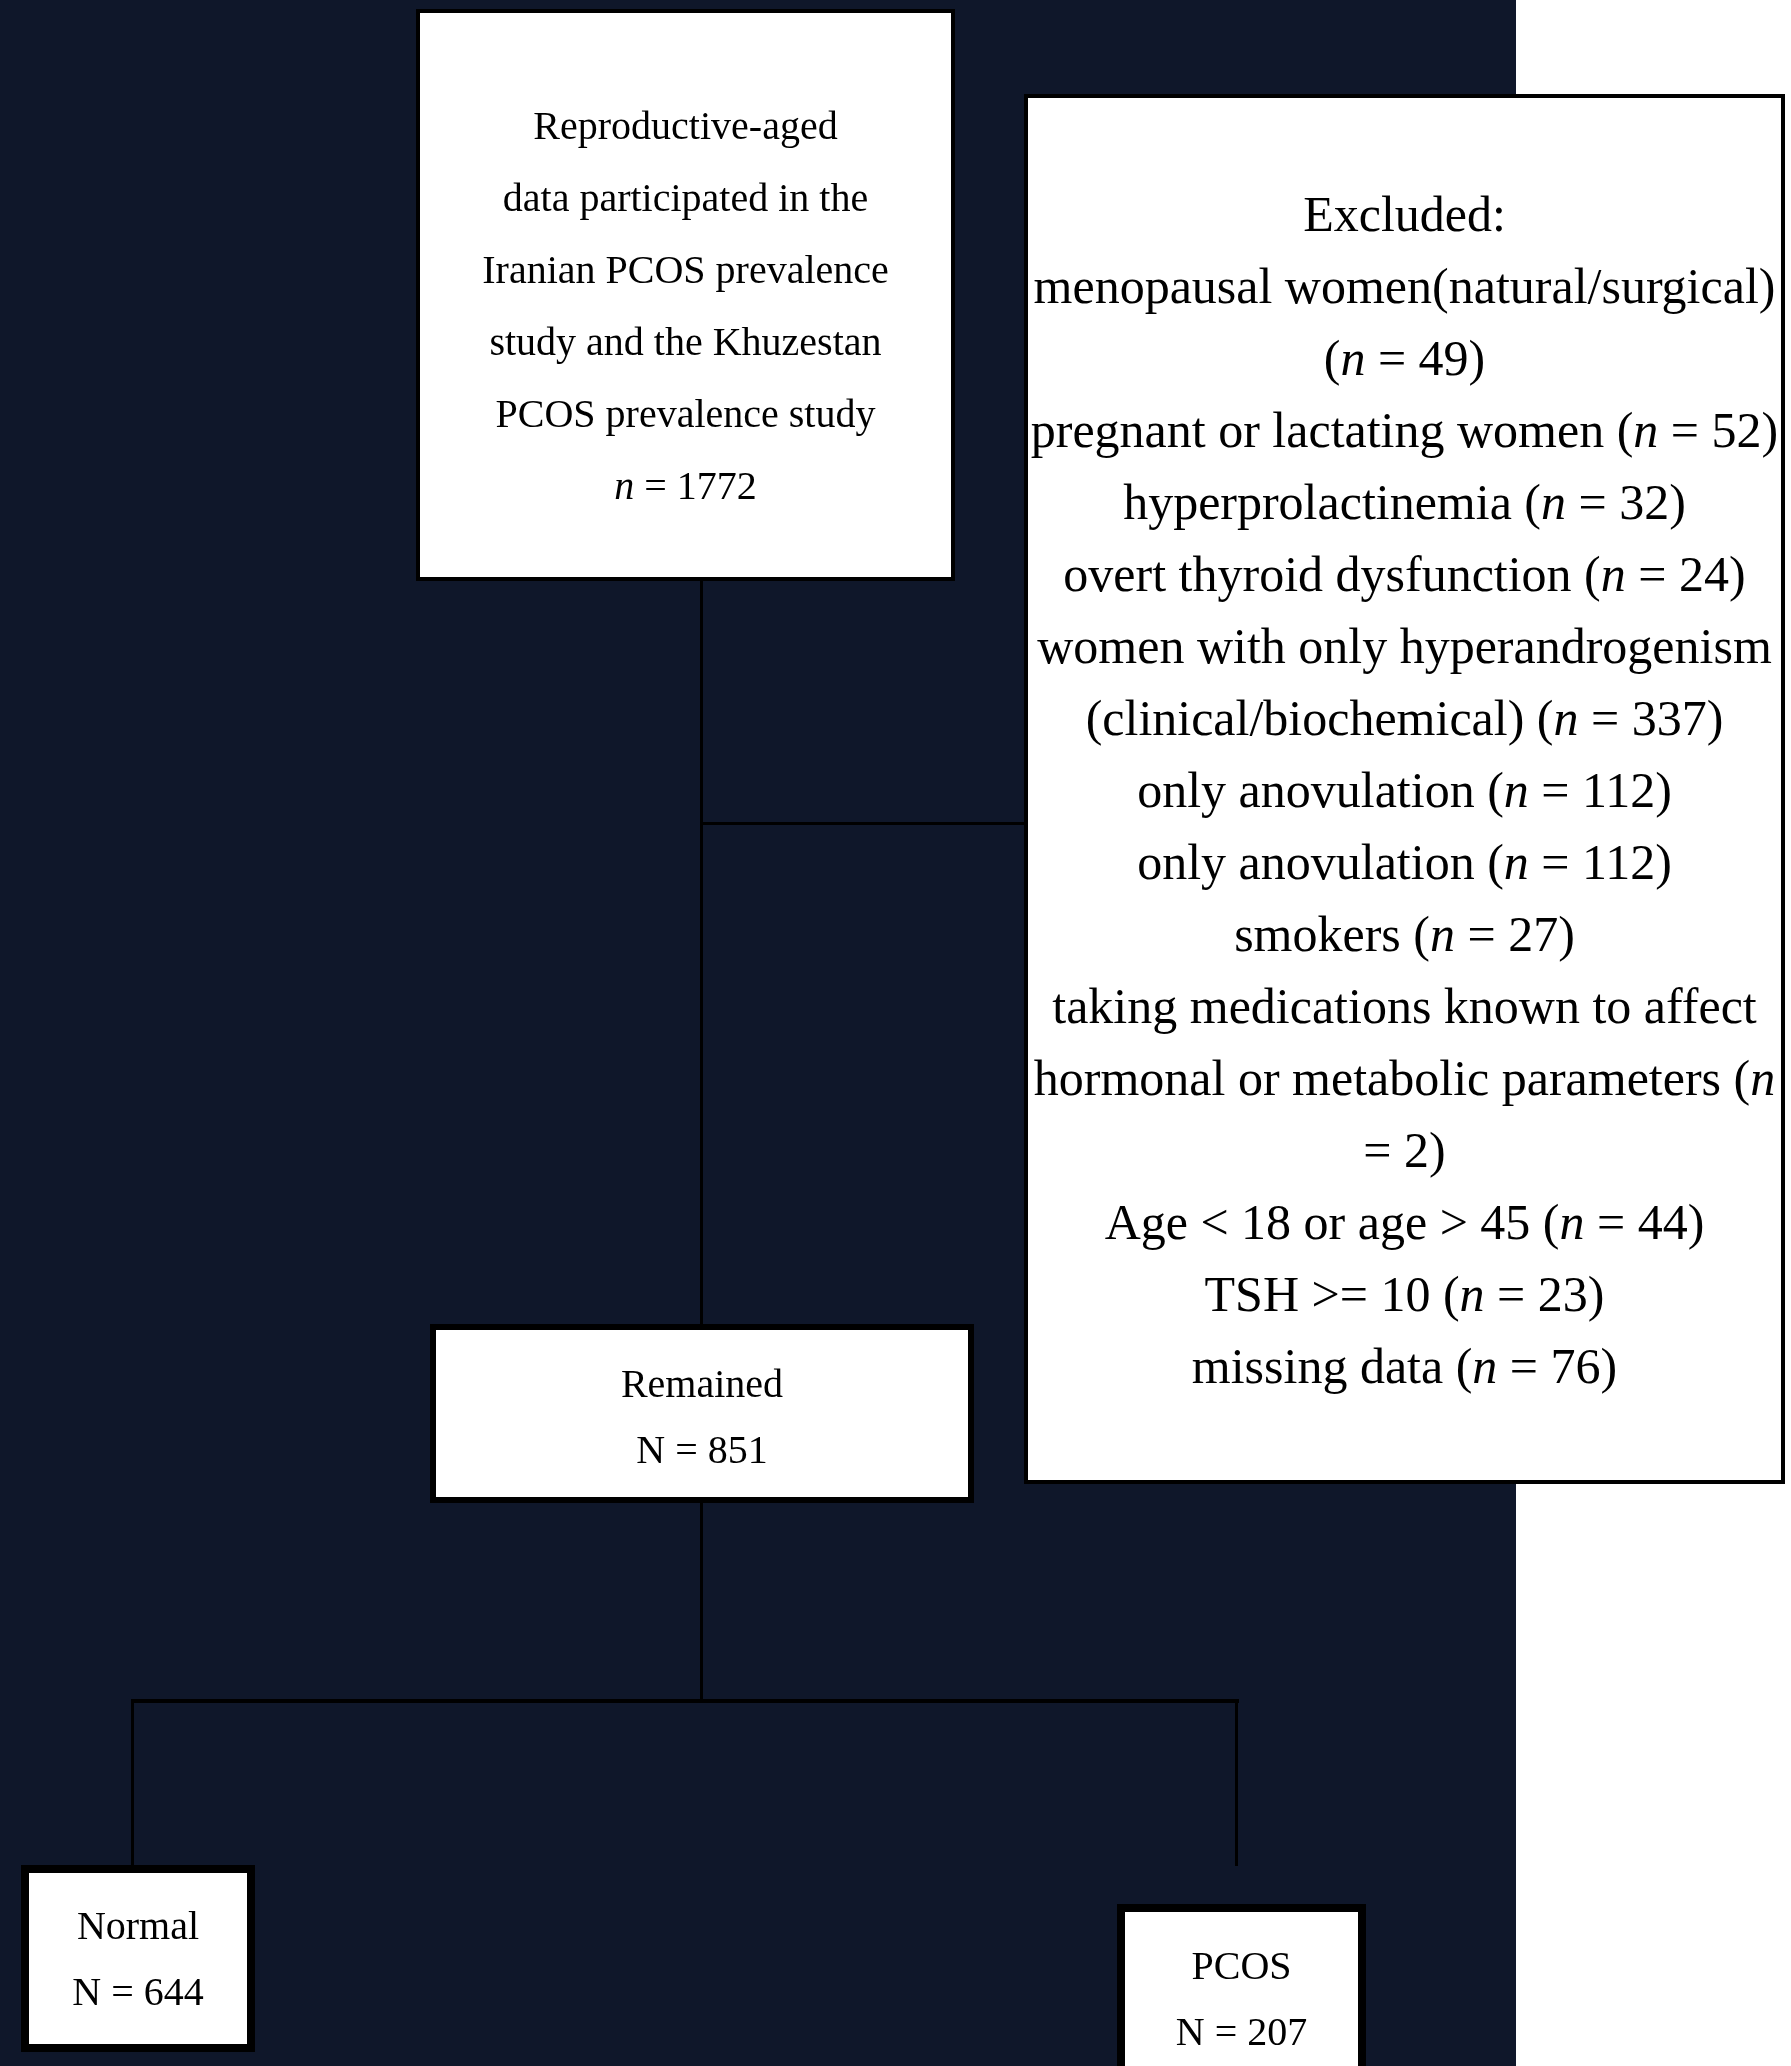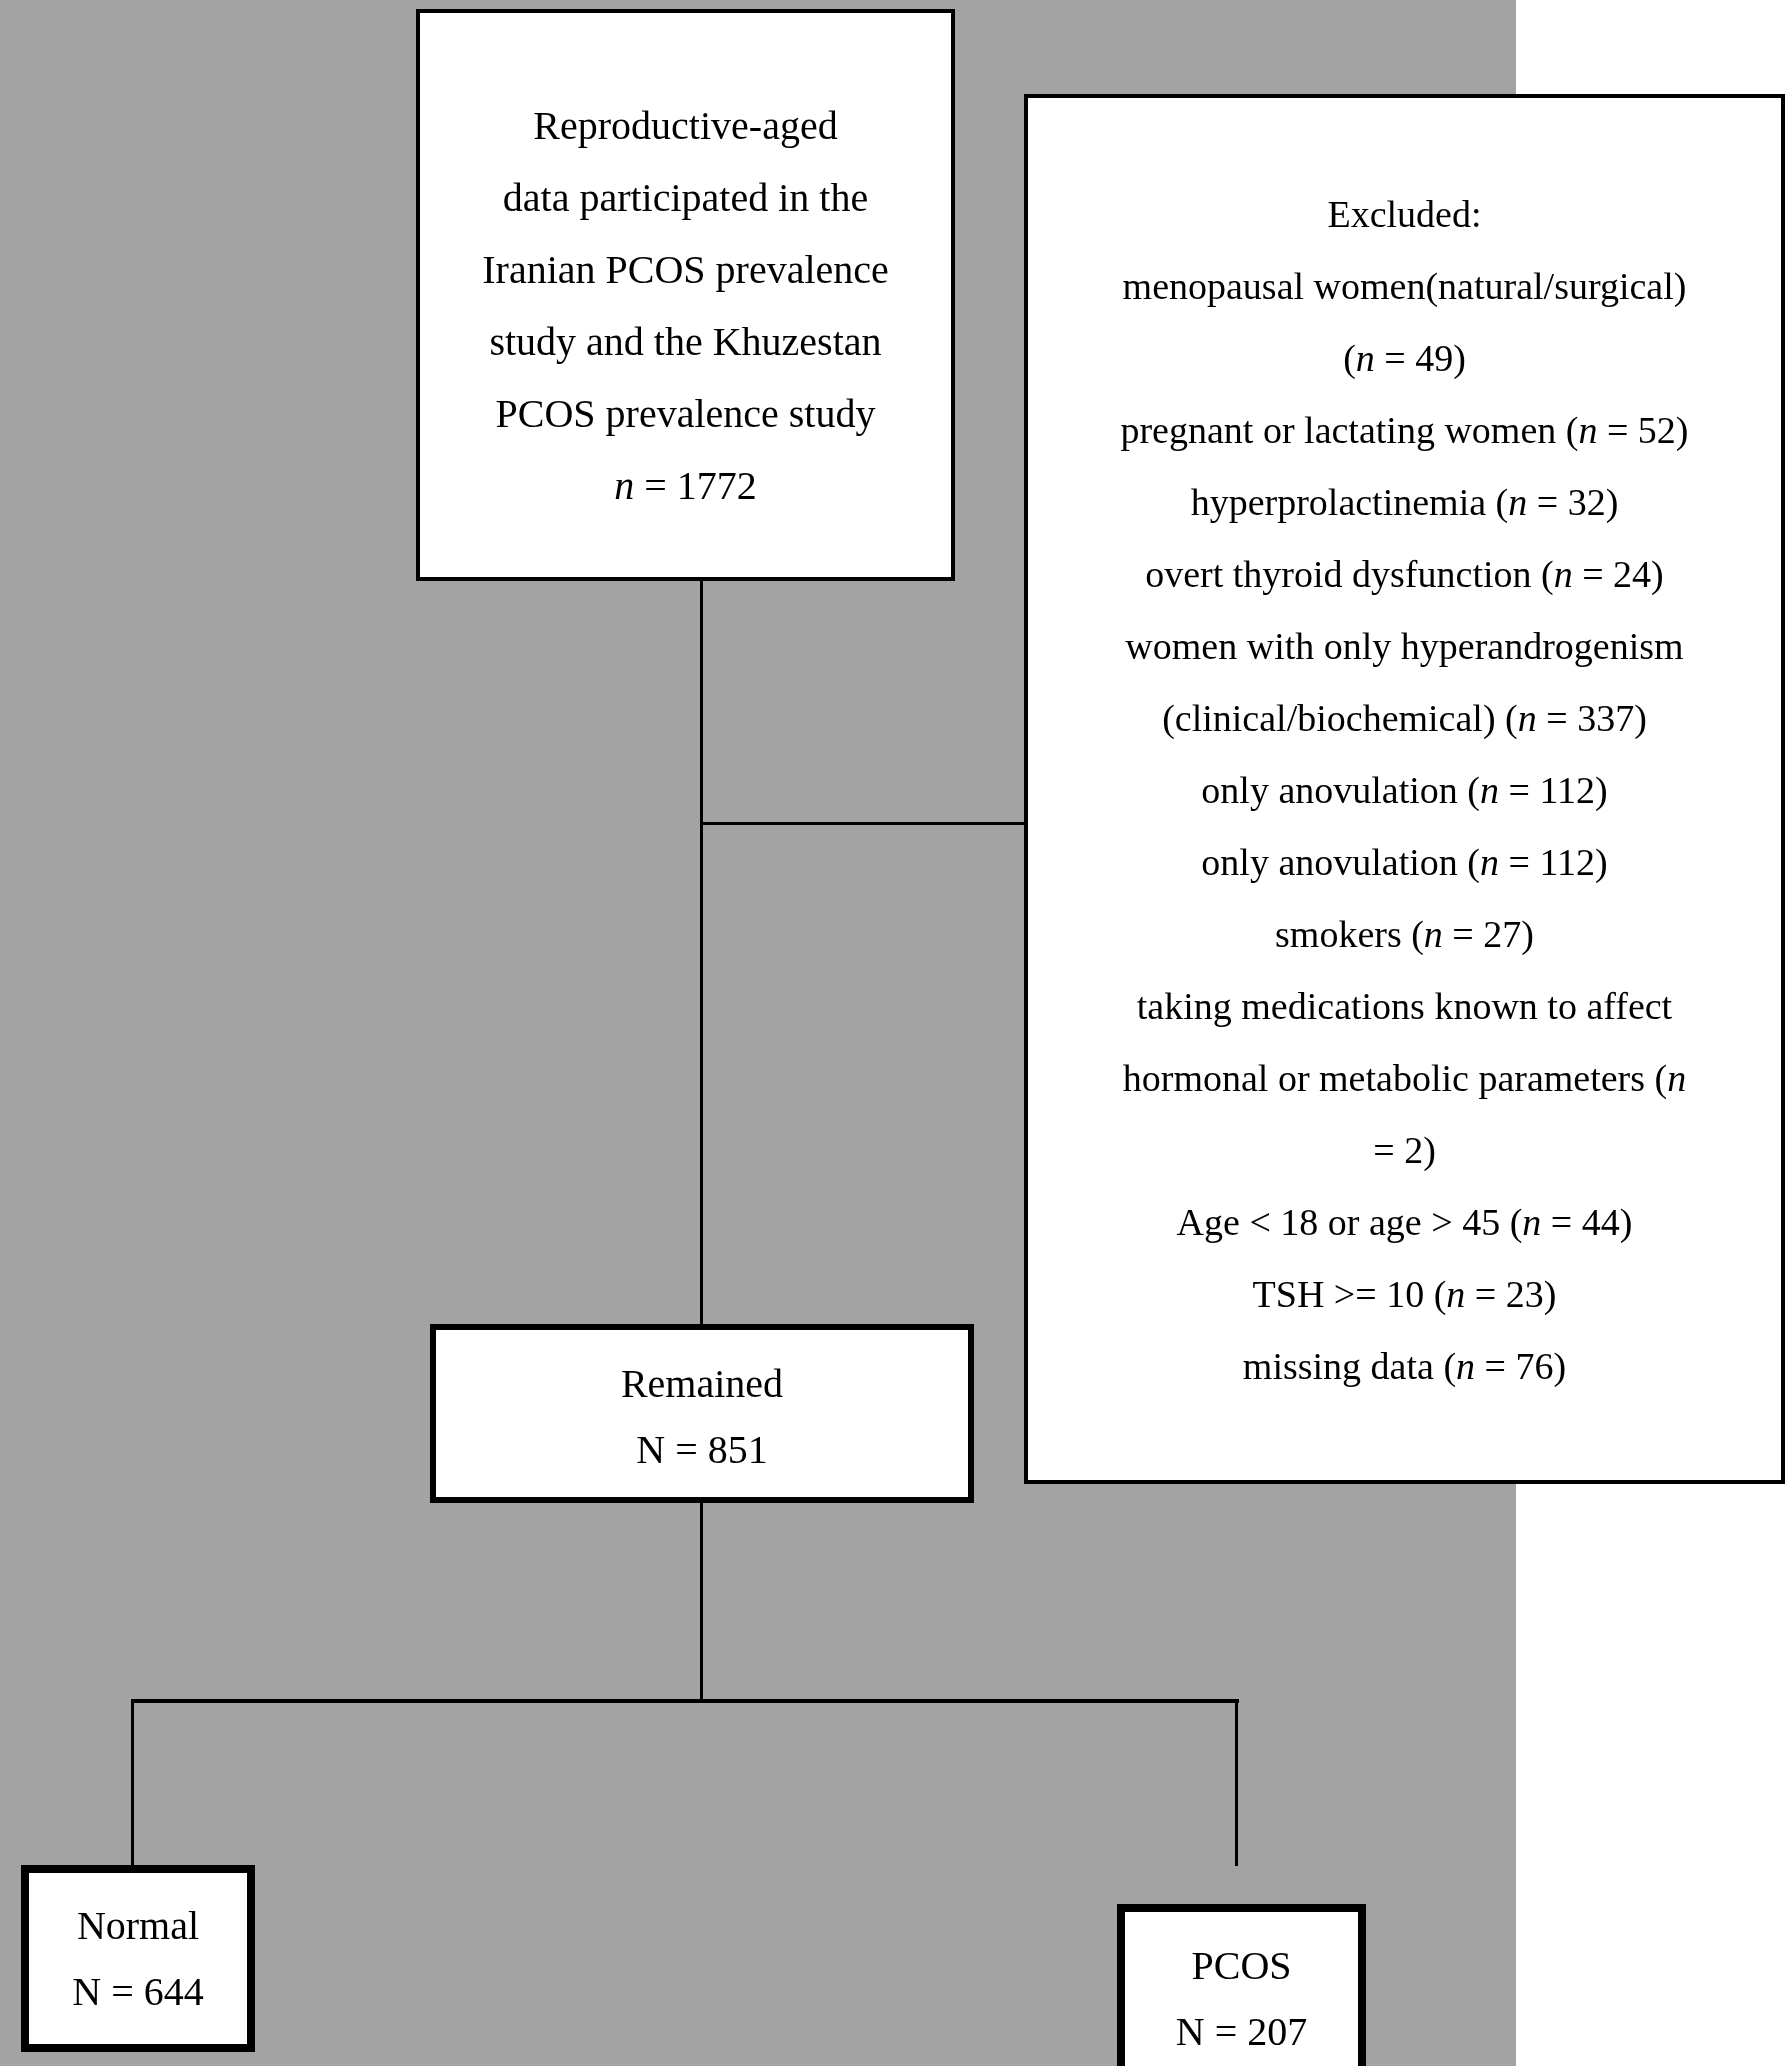--- a/index.html
+++ b/index.html
@@ -1,20 +1,20 @@
 <!DOCTYPE html>
 <html style="font-size:10.6px"><head>
 <meta charset="utf-8">
 <style>
   html, body { margin: 0; padding: 0; background: #ffffff; }
   .page {
     position: relative;
     width: 1516px;
     height: 2066px;
-    background: #a3a3a3;
+    background: #0f172a;
     font-family: "Liberation Serif", "DejaVu Serif", serif;
     color: #000000;
   }
   .box {
     position: absolute;
     box-sizing: border-box;
     background: #ffffff;
     border-style: solid;
     border-color: #000000;
     display: flex;
@@ -31,21 +31,21 @@
     left: 416px; top: 8.6px; width: 539px; height: 572px;
     border-width: 4.6px;
     font-size: 40px;
     padding-top: 77px;
   }
   .source .tline { line-height: 72px; }
 
   .excluded {
     left: 1024px; top: 94px; width: 761px; height: 1390px;
     border-width: 4px;
-    font-size: 38px;
+    font-size: 50px;
     padding-top: 80px;
   }
   .excluded .tline { line-height: 72px; }
 
   .remained {
     left: 430px; top: 1324px; width: 544px; height: 179px;
     border-width: 6.6px;
     font-size: 40px;
     justify-content: center;
     padding-top: 6.6px;

